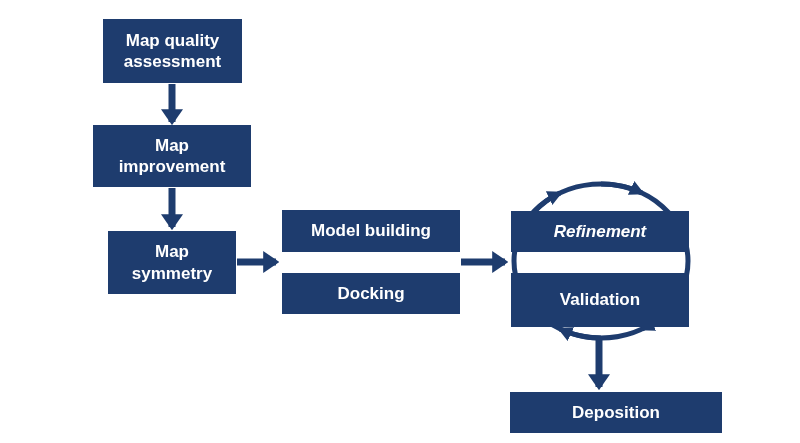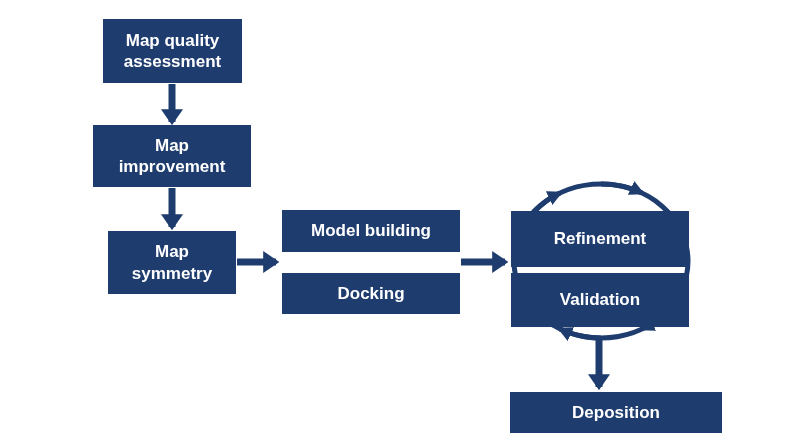--- a/index.html
+++ b/index.html
@@ -44,21 +44,21 @@
     font-weight:600;
     line-height:1.26;
     white-space:pre-line;
     z-index:1;
   }
   #box-map-quality    {left:103px;top:19px; width:139px;height:64px;}
   #box-map-improvement{left:93px; top:125px;width:158px;height:62px;}
   #box-map-symmetry   {left:108px;top:231px;width:128px;height:63px;}
   #box-model-building {left:282px;top:210px;width:178px;height:42px;}
   #box-docking        {left:282px;top:273px;width:178px;height:41px;}
-  #box-refinement     {left:511px;top:211px;width:178px;height:56px;}
+  #box-refinement     {left:511px;top:211px;width:178px;height:41px;font-style:italic;}
   #box-validation     {left:511px;top:273px;width:178px;height:54px;}
   #box-deposition     {left:510px;top:392px;width:212px;height:41px;}
 </style>
 </head>
 <body>
 
 <div class="canvas">
 
   <svg class="connector-layer" width="800" height="443" viewBox="0 0 800 443" xmlns="http://www.w3.org/2000/svg">
     <defs>

